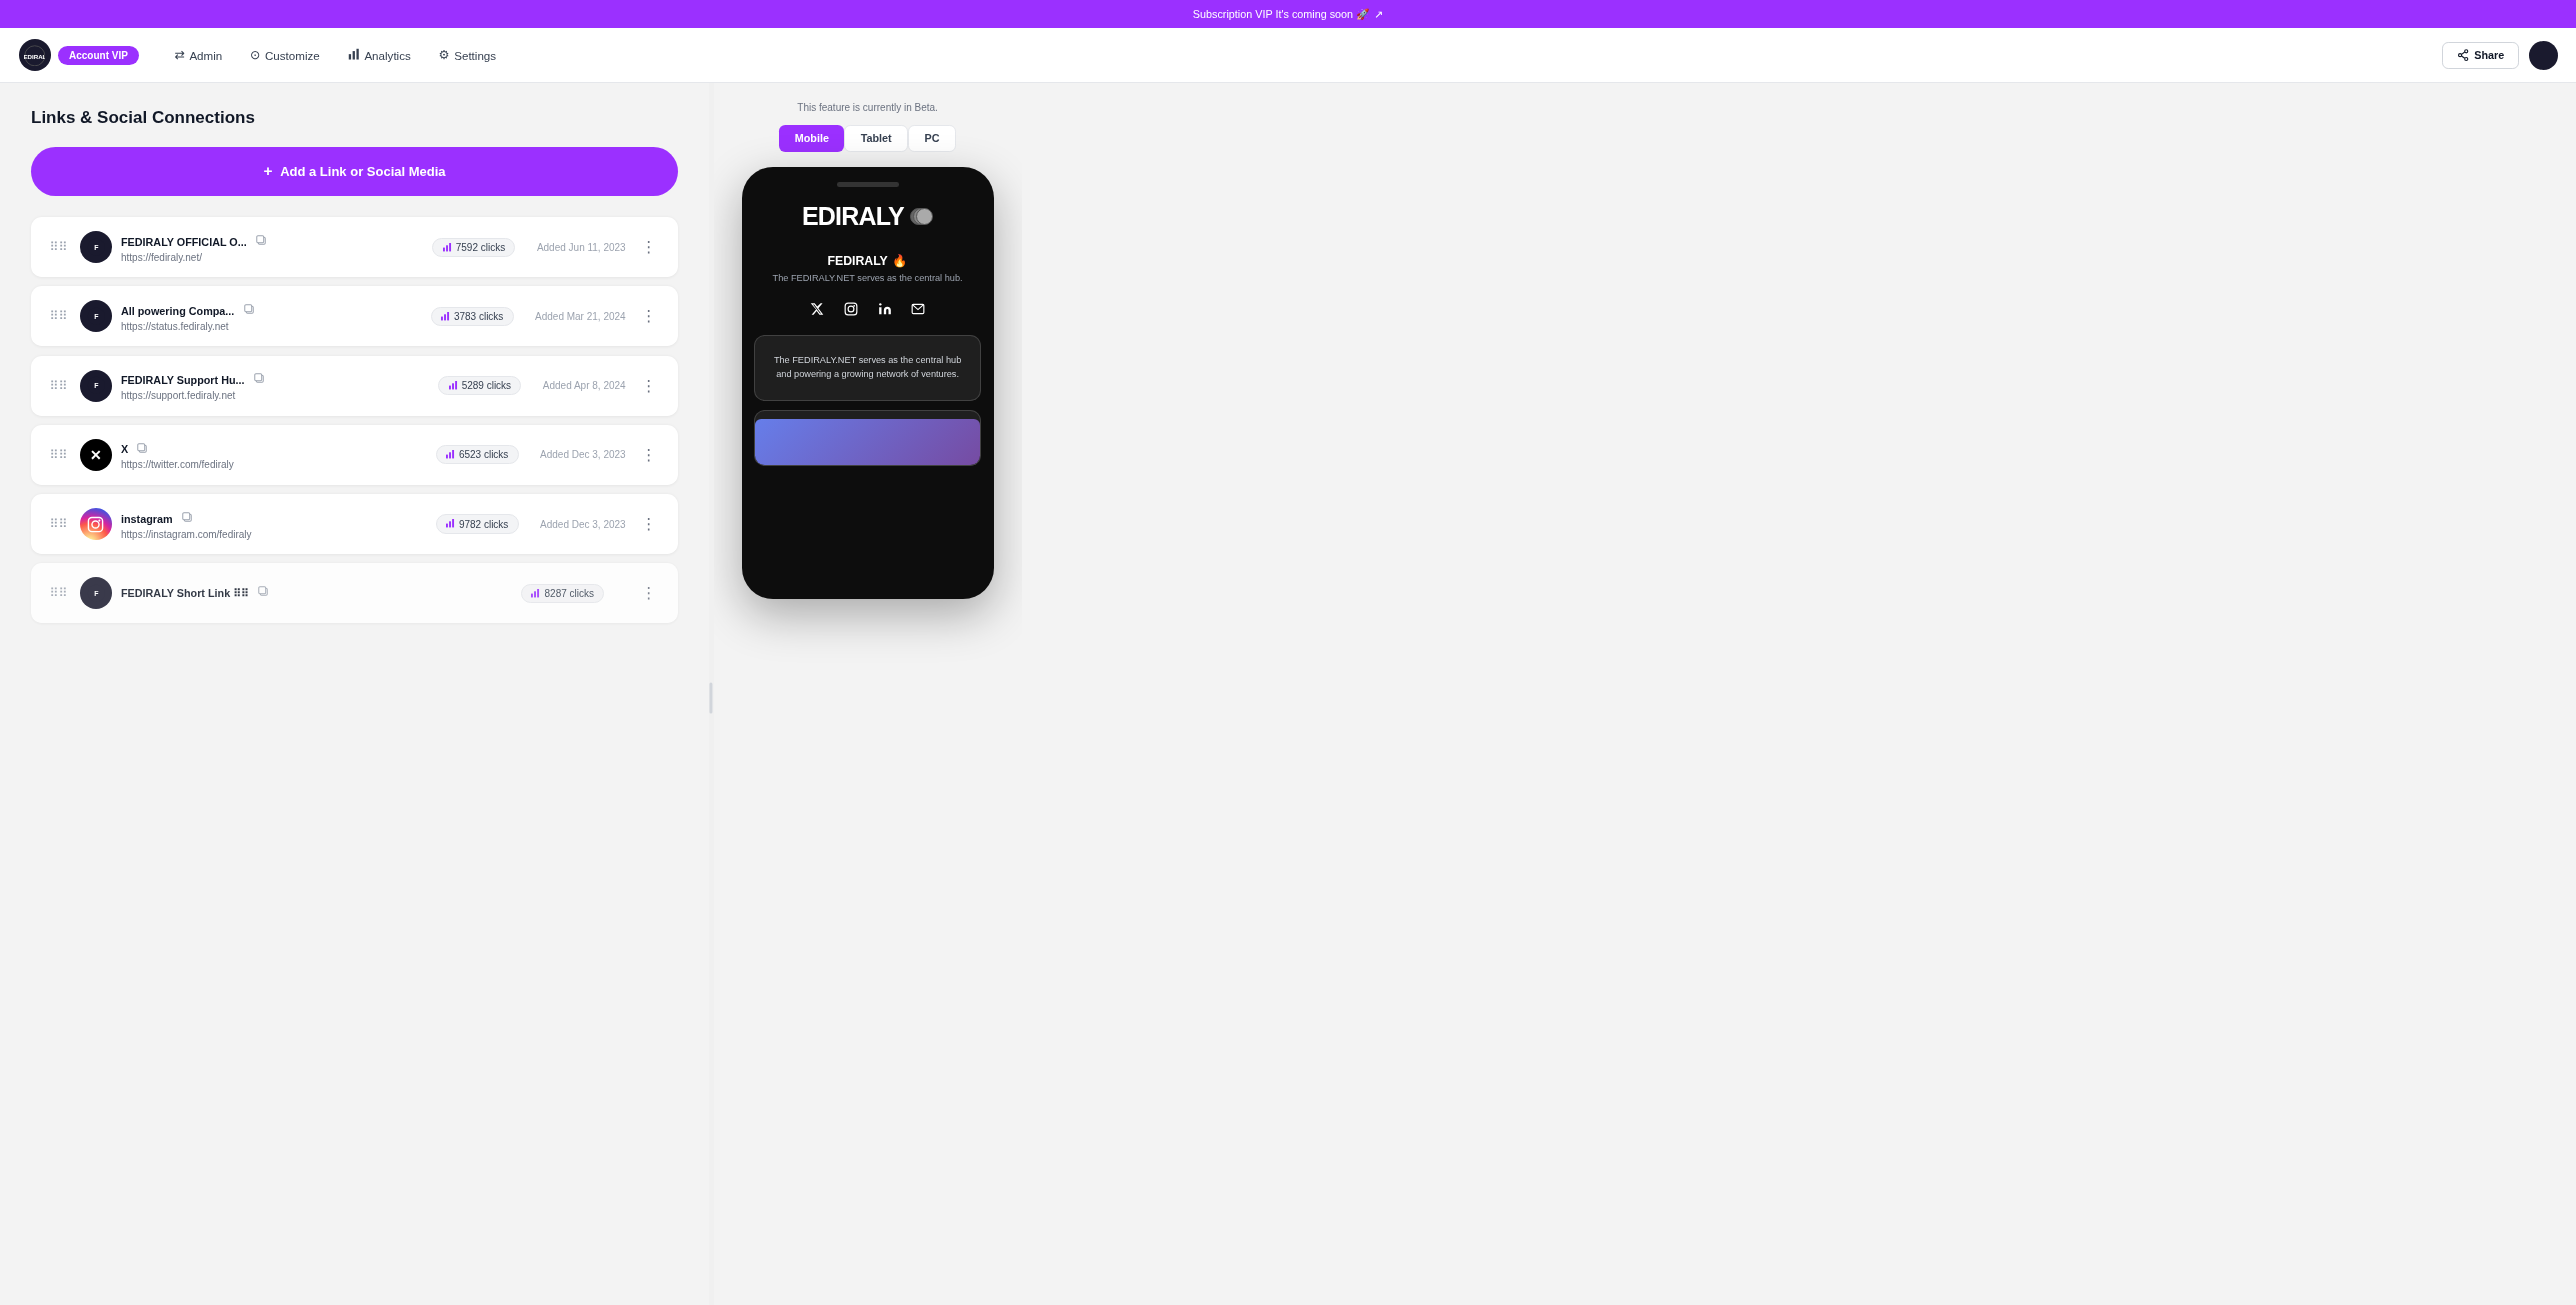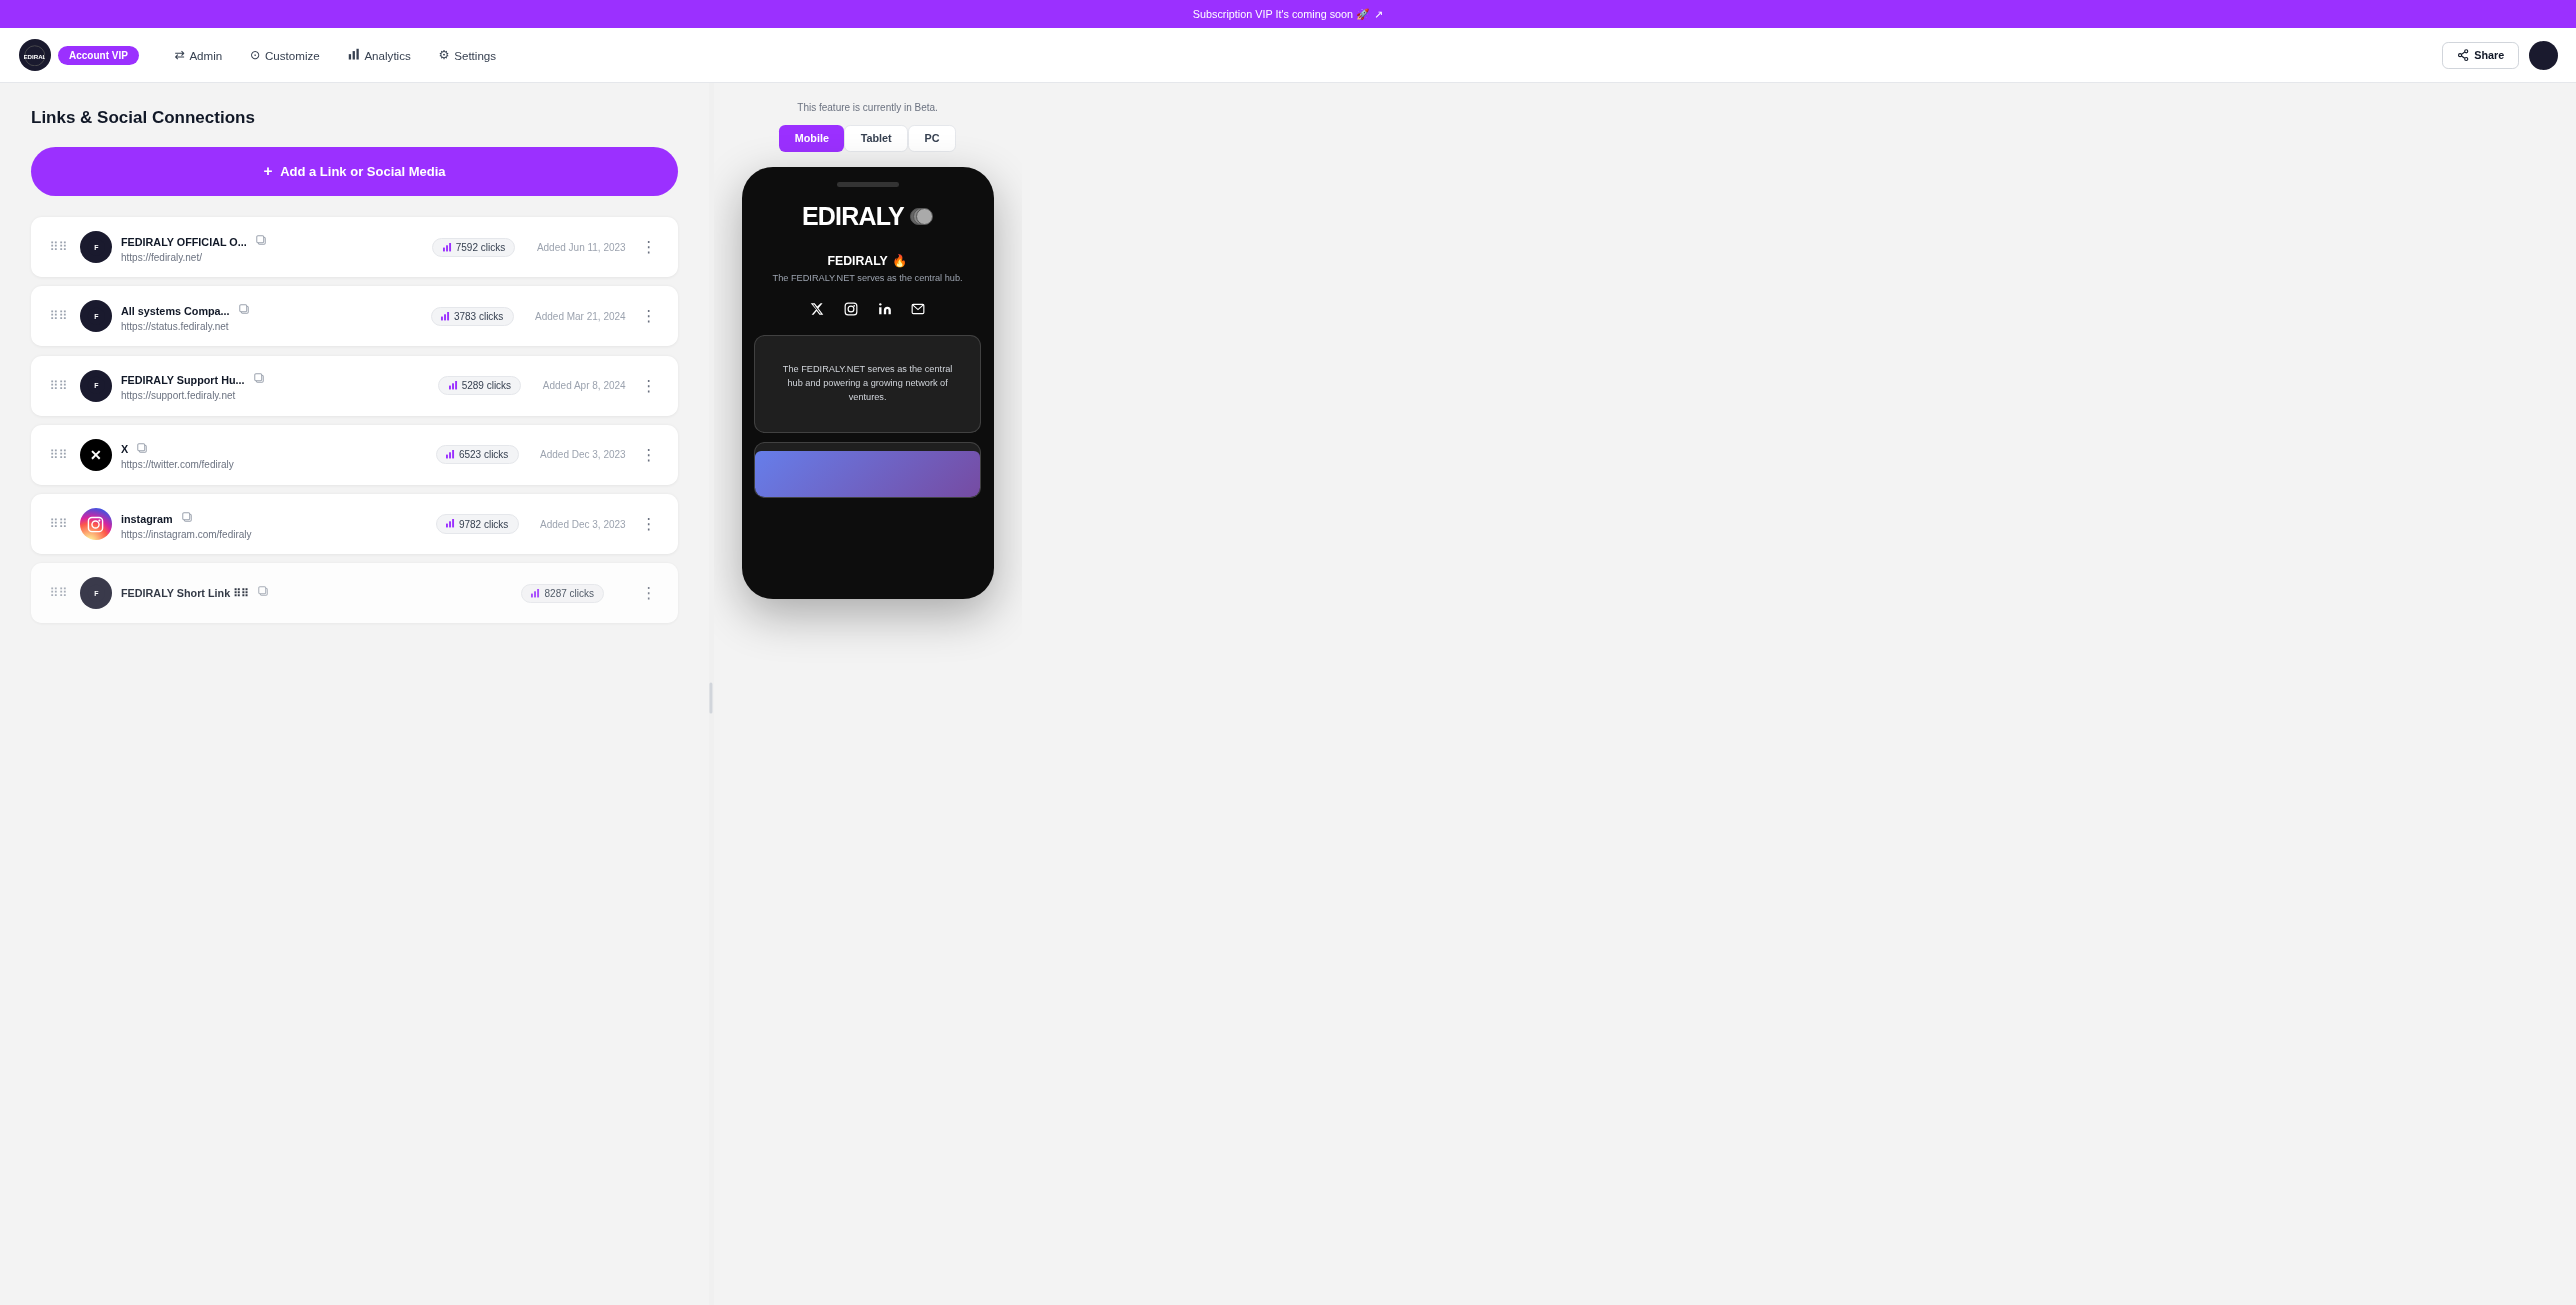--- a/index.html
+++ b/index.html
@@ -357,21 +357,21 @@
       display: flex;
       align-items: center;
       justify-content: center;
       color: white;
       font-size: 12.3px;
     }
     .phone-card {
       background: rgba(255,255,255,0.08);
       border: 0.8px solid rgba(255,255,255,0.15);
       border-radius: 10.8px;
-      padding: 27px;
+      padding: 18px;
       margin-bottom: 9.2px;
     }
     .phone-card-text {
       color: #d1d5db;
       font-size: 9.2px;
       text-align: center;
       line-height: 1.5;
     }
     .phone-card-img {
       width: 100%;
@@ -487,21 +487,21 @@
       <div class="link-card">
         <span class="drag-handle">⠿⠿</span>
         <div class="link-icon dark">
           <svg width="18.5" height="18.5" viewBox="0 0 24 24" style="font-size:12px">
               <circle cx="12" cy="12" r="11" fill="#1a1a2e"></circle>
               <text x="12" y="16" text-anchor="middle" fill="white" font-size="9" font-weight="bold">F</text>
             </svg>
         </div>
         <div class="link-info">
           <div class="link-name">
-            <span>All systems Compa...</span>
+            <span>All powering Compa...</span>
             <button class="copy-icon-btn">
               <svg width="10.8" height="10.8" viewBox="0 0 14 14" fill="none">
                   <rect x="3" y="3" width="9" height="9" rx="1.5" stroke="#9ca3af" stroke-width="1.3"></rect>
                   <rect x="1" y="1" width="9" height="9" rx="1.5" stroke="#9ca3af" stroke-width="1.3" fill="white"></rect>
                 </svg>
             </button>
           </div>
           <div class="link-url">https://status.fediraly.net</div>
         </div>
         <div class="clicks-badge">

